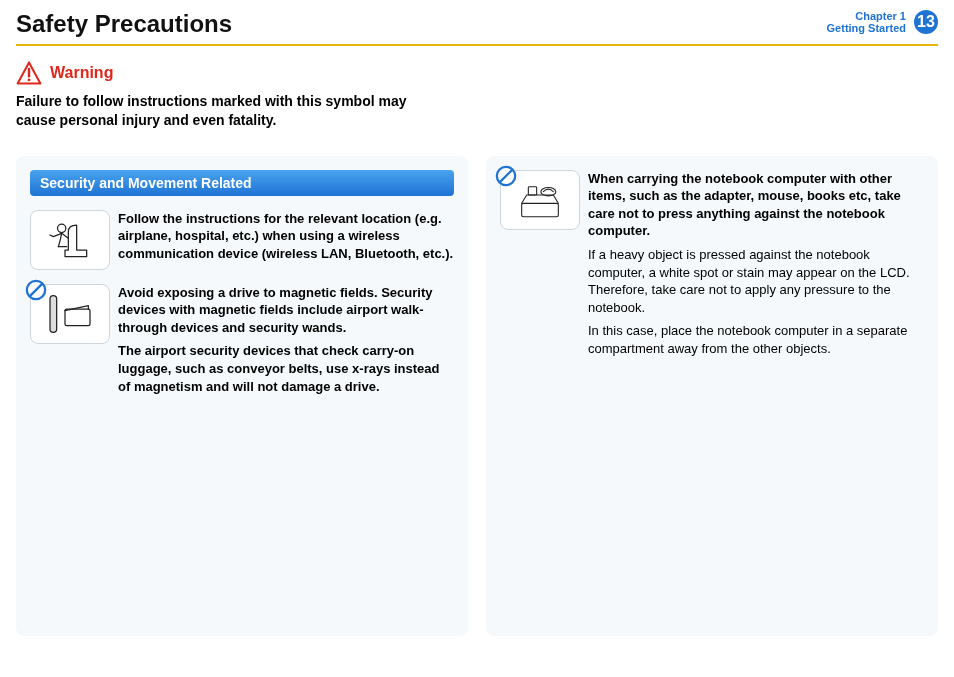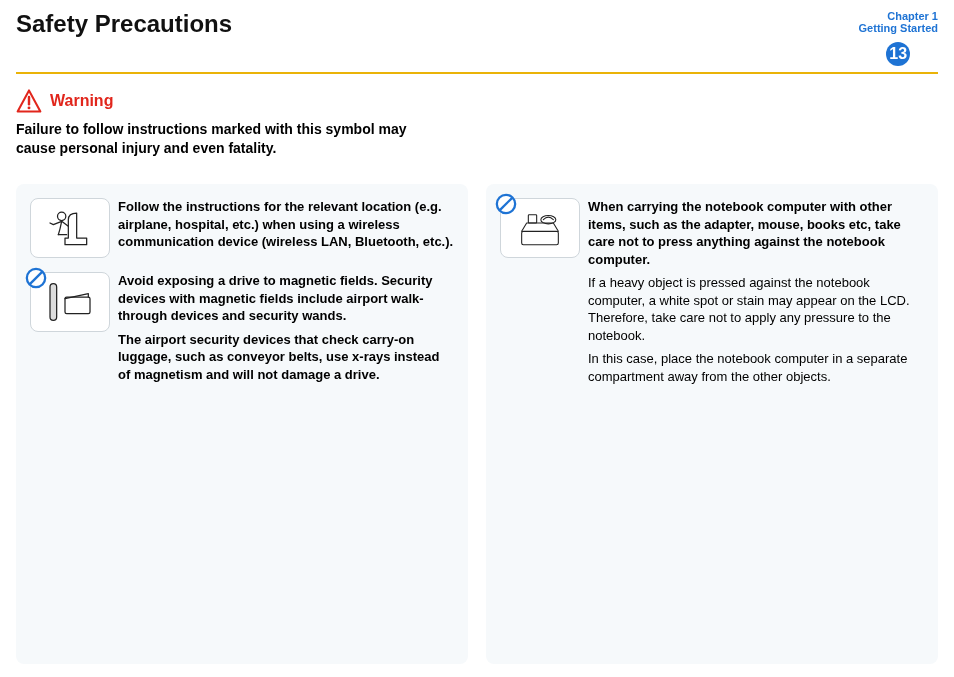--- a/index.html
+++ b/index.html
@@ -1,21 +1,21 @@
 <!DOCTYPE html>
 <html><head>
 <meta charset="utf-8">
 <style>
   * { box-sizing: border-box; margin: 0; padding: 0; }
   html, body { width: 954px; height: 677px; font-family: "Segoe UI", Arial, sans-serif; background: #fff; color: #000; }
   .page { width: 954px; height: 677px; position: relative; padding: 10px 16px 16px 16px; }
 
   .header { display: flex; align-items: flex-start; justify-content: space-between; border-bottom: 2px solid #eab308; padding-bottom: 6px; margin-bottom: 14px; }
   .header-title { font-size: 24px; font-weight: 700; color: #111; }
-  .header-right { display: flex; align-items: center; gap: 8px; flex-direction: column; }
+  .header-right { display: flex; align-items: center; gap: 8px; }
   .chapter-block { text-align: right; line-height: 1.1; }
   .chapter-line1 { color: #1e73d4; font-weight: 700; font-size: 11px; }
   .chapter-line2 { color: #1e73d4; font-weight: 700; font-size: 11px; }
   .page-badge { width: 24px; height: 24px; border-radius: 50%; background: #1e73d4; color: #ffffff; font-weight: 700; font-size: 16px; display: flex; align-items: center; justify-content: center; }
 
   .warning-row { display: flex; align-items: center; gap: 8px; margin-bottom: 6px; }
   .warning-icon { width: 26px; height: 26px; }
   .warning-label { color: #e1261c; font-weight: 700; font-size: 16px; }
   .warning-text { font-weight: 700; font-size: 14px; line-height: 1.35; max-width: 430px; margin-bottom: 26px; }
 
@@ -57,20 +57,21 @@
         <circle cx="16" cy="24.5" r="1.8" fill="#e1261c"></circle>
       </svg>
     </span>
     <span class="warning-label">Warning</span>
   </div>
   <div class="warning-text">Failure to follow instructions marked with this symbol may cause personal injury and even fatality.</div>
 
   <div class="columns">
 
     <div class="panel">
+      <div class="section-banner">Security and Movement Related</div>
 
       <div class="item">
         <div class="item-icon">
           <svg viewBox="0 0 80 60" width="70" height="50">
             <g stroke="#222" stroke-width="1.5" fill="none" stroke-linecap="round" stroke-linejoin="round">
               <path d="M48 12 v30 h12 v8 h-26 v-8 h4 v-22 q0-8 10-8 z"></path>
               <circle cx="30" cy="16" r="5"></circle>
               <path d="M30 22 q-2 10 -4 16 M30 22 l8 6 M30 22 l-10 4 l-4 -2"></path>
               <path d="M26 38 h10"></path>
             </g>

